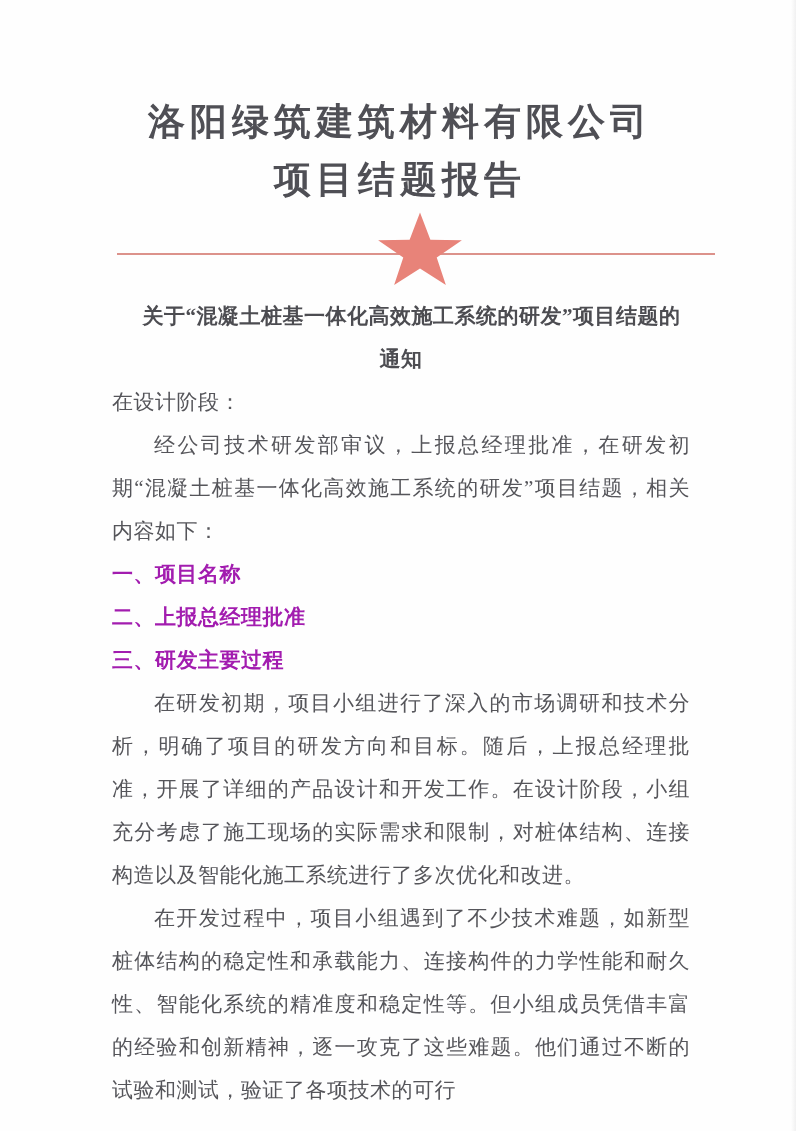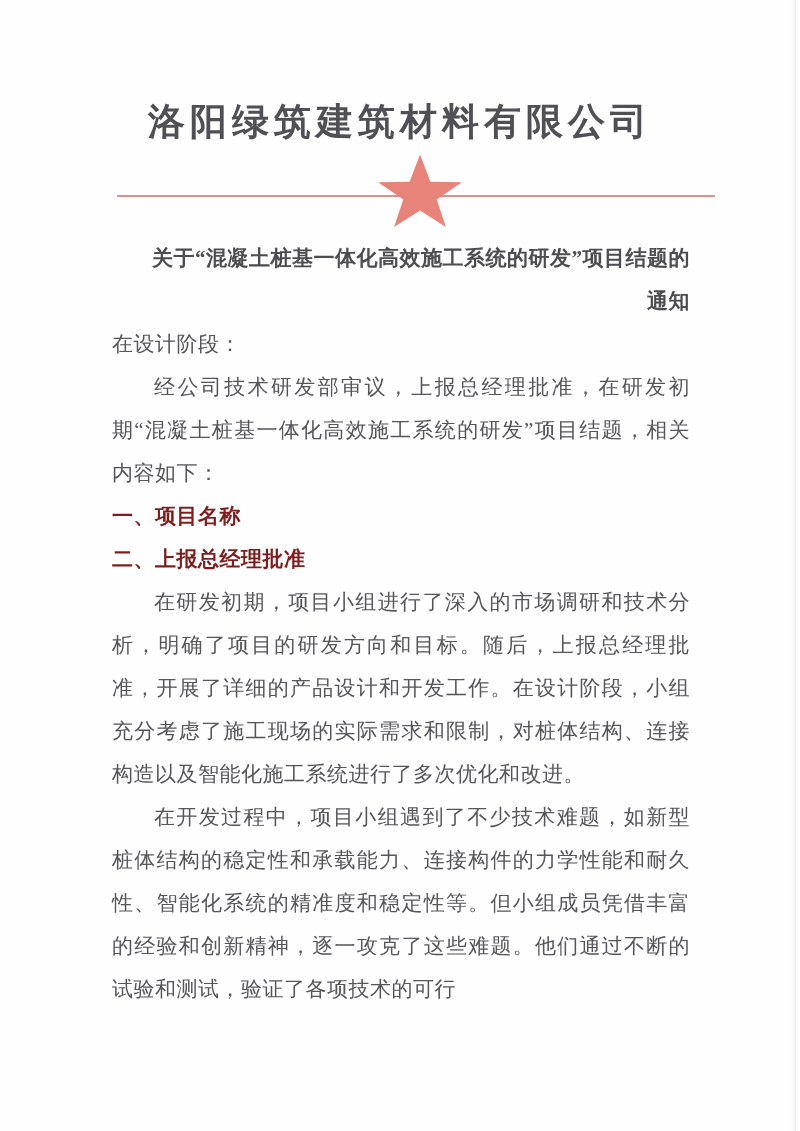--- a/index.html
+++ b/index.html
@@ -56,52 +56,54 @@
     line-height: 43px;
     letter-spacing: 0.5px;
     color: #55555a;
     text-align: justify;
   }
   .body-text p { margin: 0; }
   .notice-title {
     font-weight: bold;
     color: #4c4c51;
     text-indent: 1em;
-    text-align: right;
+    text-align: center;
   }
   .salutation { text-indent: 0; }
   .para { text-indent: 2em; }
   .section-heading {
     font-weight: 600;
-    color: #7f1d1d;
+    color: #a21caf;
     text-indent: 0;
   }
 </style>
 </head>
 <body>
 
 <div class="page">
 
   <div class="title-block">
     <p class="title-line">洛阳绿筑建筑材料有限公司</p>
+    <p class="title-line">项目结题报告</p>
   </div>
 
   <div class="divider">
     <div class="divider-line" style="background: rgb(220, 146, 139);"></div>
     <svg class="star" viewBox="0 0 100 100" preserveAspectRatio="none">
       <polygon points="50,2 61.8,35.8 97.6,36.6 69,58.2 79.4,92.5 50,72 20.6,92.5 31,58.2 2.4,36.6 38.2,35.8" fill="#e88379"></polygon>
     </svg>
   </div>
 
   <div class="body-text">
     <p class="notice-title">关于“混凝土桩基一体化高效施工系统的研发”项目结题的通知</p>
     <p class="salutation">在设计阶段：</p>
     <p class="para">经公司技术研发部审议，上报总经理批准，在研发初期“混凝土桩基一体化高效施工系统的研发”项目结题，相关内容如下：</p>
 
     <p class="section-heading">一、项目名称</p>
 
     <p class="section-heading">二、上报总经理批准</p>
 
+    <p class="section-heading">三、研发主要过程</p>
     <p class="para">在研发初期，项目小组进行了深入的市场调研和技术分析，明确了项目的研发方向和目标。随后，上报总经理批准，开展了详细的产品设计和开发工作。在设计阶段，小组充分考虑了施工现场的实际需求和限制，对桩体结构、连接构造以及智能化施工系统进行了多次优化和改进。</p>
     <p class="para">在开发过程中，项目小组遇到了不少技术难题，如新型桩体结构的稳定性和承载能力、连接构件的力学性能和耐久性、智能化系统的精准度和稳定性等。但小组成员凭借丰富的经验和创新精神，逐一攻克了这些难题。他们通过不断的试验和测试，验证了各项技术的可行</p>
   </div>
 
 </div>
 
 </body></html>

